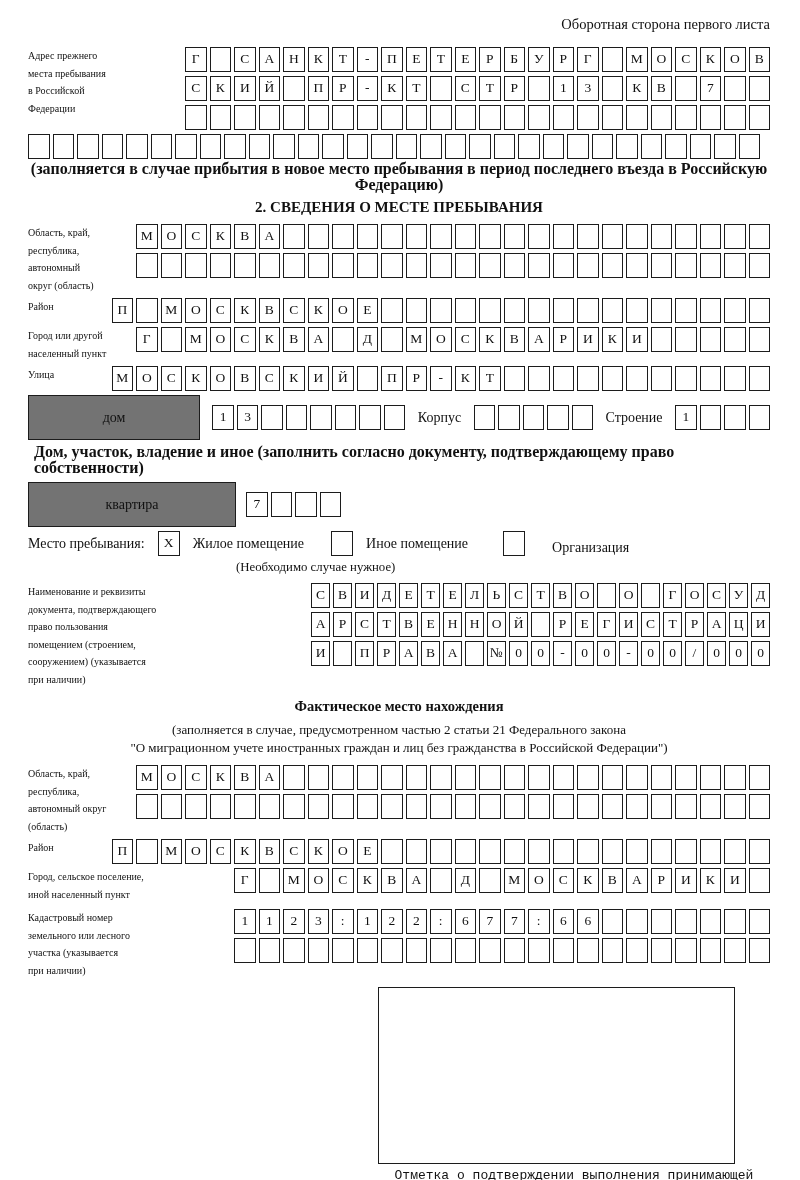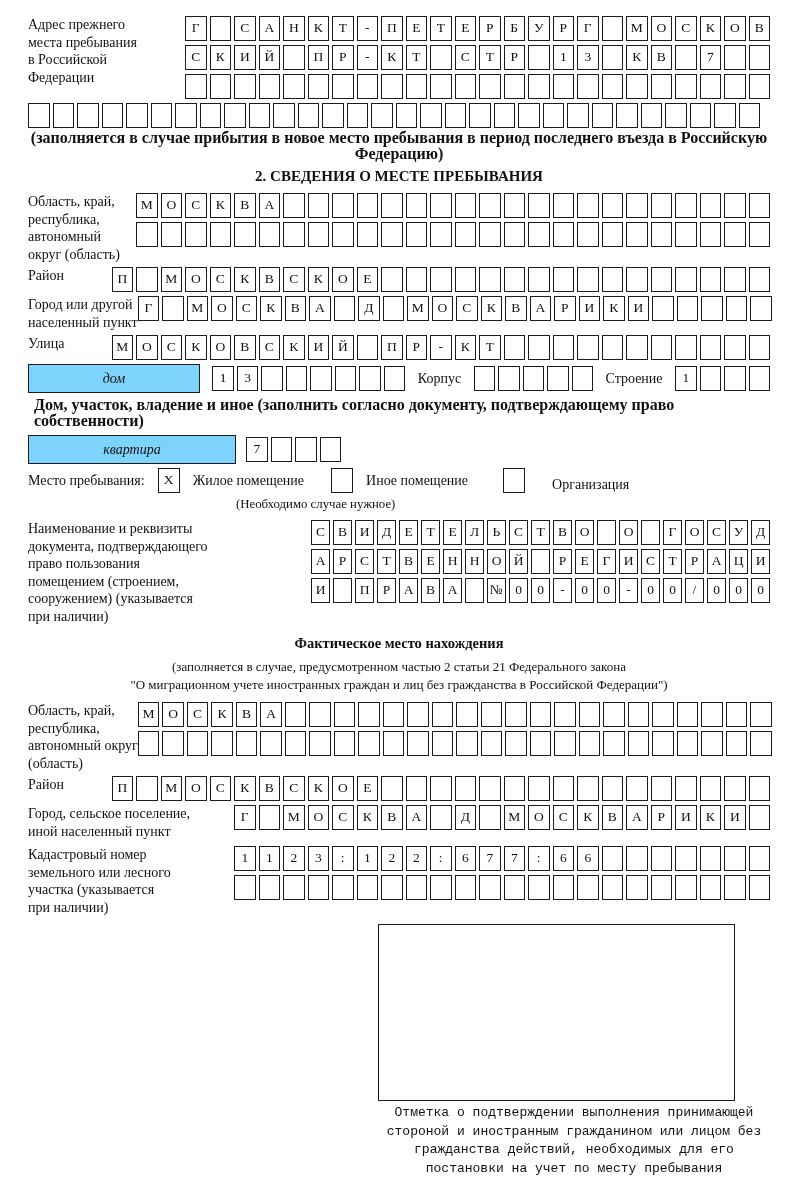--- a/index.html
+++ b/index.html
@@ -5,59 +5,60 @@
   * { margin:0; padding:0; box-sizing:border-box; }
   html,body { background:#ffffff; }
   body {
     width:800px; height:1180px; overflow:hidden;
     font-family:"Liberation Serif","DejaVu Serif",serif;
     color:#111; position:relative;
   }
   .page { padding:16px 30px 0 28px; width:800px; }
   .page-header { text-align:right; font-size:14.5px; margin-bottom:14px; }
   .frow { display:flex; align-items:flex-start; margin-bottom:4px; }
-  .label { font-size:14px; line-height:17.5px; white-space:pre-line; flex:0 0 auto; }
+  .label { font-size:10px; line-height:17.5px; white-space:pre-line; flex:0 0 auto; }
   .rows { margin-left:auto; display:flex; flex-direction:column; gap:4px; align-items:flex-end; }
   .boxes { display:flex; gap:3px; flex:0 0 auto; }
   .boxes.right { margin-left:auto; }
   .cell {
     width:21.5px; height:25px; border:1.5px solid #1c1c1c;
     font-size:13.5px; line-height:22px; text-align:center;
     font-family:"Liberation Serif","DejaVu Serif",serif; color:#111;
     flex:0 0 auto; background:#fff;
   }
   .narrow .cell { width:19px; }
   .caption { font-size:16px; line-height:16px;font-weight:bold; }
   .caption.center { text-align:center; margin:2px 0 6px 0; }
   .caption.leftpad { margin:1px 0 6px 6px; }
   .section-title { text-align:center; font-weight:bold; font-size:15px; margin:6px 0 8px 0; }
   .fact-title { text-align:center; font-weight:bold; font-size:14.5px; margin:10px 0 6px 0; }
   .fact-note { text-align:center; font-size:13px; line-height:18px; }
   .wide-box {
-    border:1.5px solid #1c1c1c; height:29px; font-size:14px;
-    display:flex; align-items:center; justify-content:center; background:#7dd3fc;font-style:italic;
+    border:1.5px solid #1c1c1c; height:45px; font-size:14px;
+    display:flex; align-items:center; justify-content:center; background:#737373;
   }
   .dom-row { justify-content:space-between; align-items:center; margin-top:2px; }
   .inline-label { font-size:14px; line-height:27px; }
   .kv-row { gap:10px; align-items:center; }
   .mesto-row { align-items:center; gap:13px; margin-top:4px; }
   .opt-label { font-size:14px; }
   .cb { width:22px; }
   .mesto-note { font-size:12.8px; margin:0 0 8px 208px; }
   .stamp-wrap { margin-left:auto; width:392px; margin-top:4px;font-family:Liberation Mono, monospace; }
   .stamp-box { width:357px; height:177px; border:1.5px solid #1c1c1c; background:#fff; }
   .stamp-caption { width:392px; text-align:center; font-size:13px; line-height:18.5px; margin-top:3px; }
   .mb0 { margin-bottom:0; }
   .mt6 { margin-top:6px; }
 </style>
 </head>
 <body>
 
 <div class="page">
 
+  <div class="page-header">Оборотная сторона первого листа</div>
 
   <div class="frow">
     <div class="label">Адрес прежнего
 места пребывания
 в Российской
 Федерации</div>
     <div class="rows">
       <div class="boxes">
           <div class="cell">Г</div>
           <div class="cell"></div>

